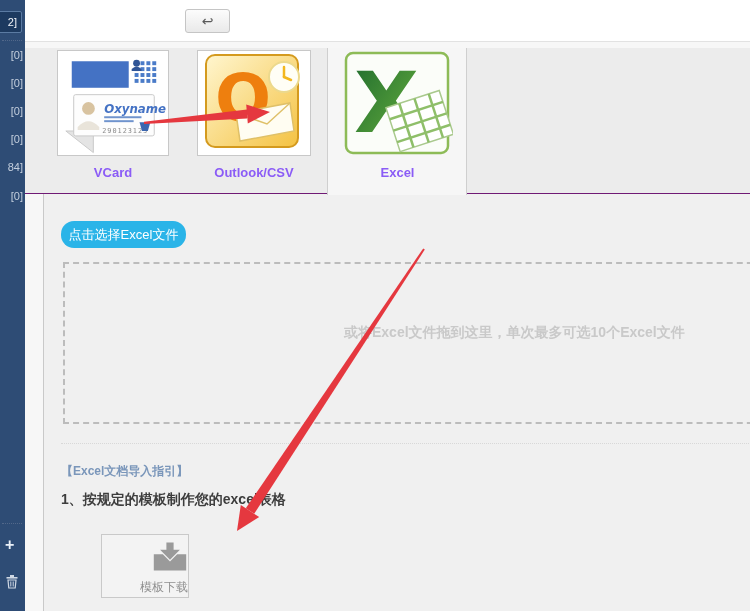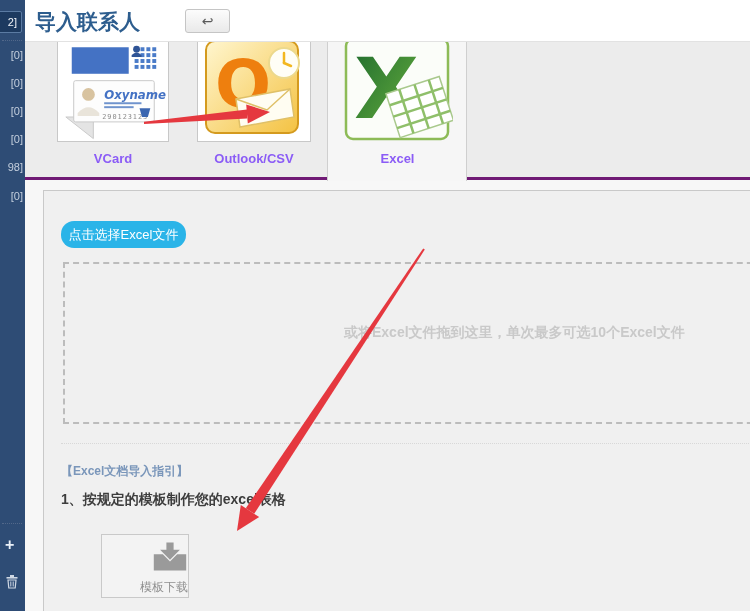--- a/index.html
+++ b/index.html
@@ -18,22 +18,22 @@
 
   
   .topbar { position:absolute; left:25px; top:0; width:725px; height:42px; background:#ffffff;
     border-bottom:1px solid #e2e2e2; z-index:5; }
   .page-title { position:absolute; left:10px; top:8px; font-size:21px; font-weight:bold; color:#2d5d8e; }
   .back-btn { position:absolute; left:160px; top:9px; width:45px; height:24px;
     background:linear-gradient(#fcfcfc,#e9e9e9); border:1px solid #c5c5c5; border-radius:3px;
     text-align:center; line-height:22px; font-size:14px; color:#5a5a5a; cursor:pointer; }
 
   
-  .tabstrip { position:absolute; left:25px; top:34px; width:725px; height:146px;
-    background:#ececec; border-bottom:3px solid #701a75; z-index:4; }
+  .tabstrip { position:absolute; left:25px; top:48px; width:725px; height:146px;
+    background:#ececec; border-bottom:1px solid #701a75; z-index:4; }
   .tab-excel-bg { position:absolute; left:302px; top:0; width:140px; height:147px;
     background:#f6f6f6; border-left:1px solid #cfcfcf; border-right:1px solid #cfcfcf; }
   .icon-box { position:absolute; top:2px; height:106px; background:#ffffff; border:1px solid #c8c8c8; }
   .icon-box.noborder { border:none; background:transparent; }
   .box-vcard { left:32px; width:112px; }
   .box-outlook { left:172px; width:114px; }
   .box-excel { left:317px; width:111px; }
   .tab-label { position:absolute; top:117px; font-size:13px; font-weight:bold; color:#8b5cf6; text-align:center; cursor:pointer; }
   .lbl-vcard { left:32px; width:112px; }
   .lbl-outlook { left:172px; width:114px; }
@@ -62,37 +62,36 @@
 </head>
 <body>
 
 <div class="sidebar">
   <div class="sb-selected">2]</div>
   <div class="sb-dot-sep" style="top:40px"></div>
   <span class="sb-item" style="top:49px">[0]</span>
   <span class="sb-item" style="top:77px">[0]</span>
   <span class="sb-item" style="top:105px">[0]</span>
   <span class="sb-item" style="top:133px">[0]</span>
-  <span class="sb-item" style="top:161px">98]</span>
+  <span class="sb-item" style="top:161px">84]</span>
   <span class="sb-item" style="top:190px">[0]</span>
   <div class="sb-dot-sep" style="top:523px"></div>
   <span class="sb-plus">+</span>
   <span class="sb-trash">
     <svg width="14" height="15" viewBox="0 0 14 15">
       <rect x="1.5" y="3" width="11" height="1.6" fill="#cfd8e4"></rect>
       <rect x="5" y="1" width="4" height="2" fill="#cfd8e4"></rect>
       <path d="M3,6 h8 l-0.8,8 h-6.4 z" fill="none" stroke="#cfd8e4" stroke-width="1.2"></path>
       <line x1="5.8" y1="7.5" x2="5.8" y2="12.5" stroke="#cfd8e4" stroke-width="1"></line>
       <line x1="8.2" y1="7.5" x2="8.2" y2="12.5" stroke="#cfd8e4" stroke-width="1"></line>
     </svg>
   </span>
 </div>
 
 <div class="topbar">
-  <h1 class="page-title">导入联系人</h1>
   <div class="back-btn">
     <span>↩</span>
   </div>
 </div>
 
 <div class="tabstrip">
   <div class="tab-excel-bg"></div>
 
   <div class="icon-box box-vcard">
     <svg width="110" height="104" viewBox="0 0 112 105">

